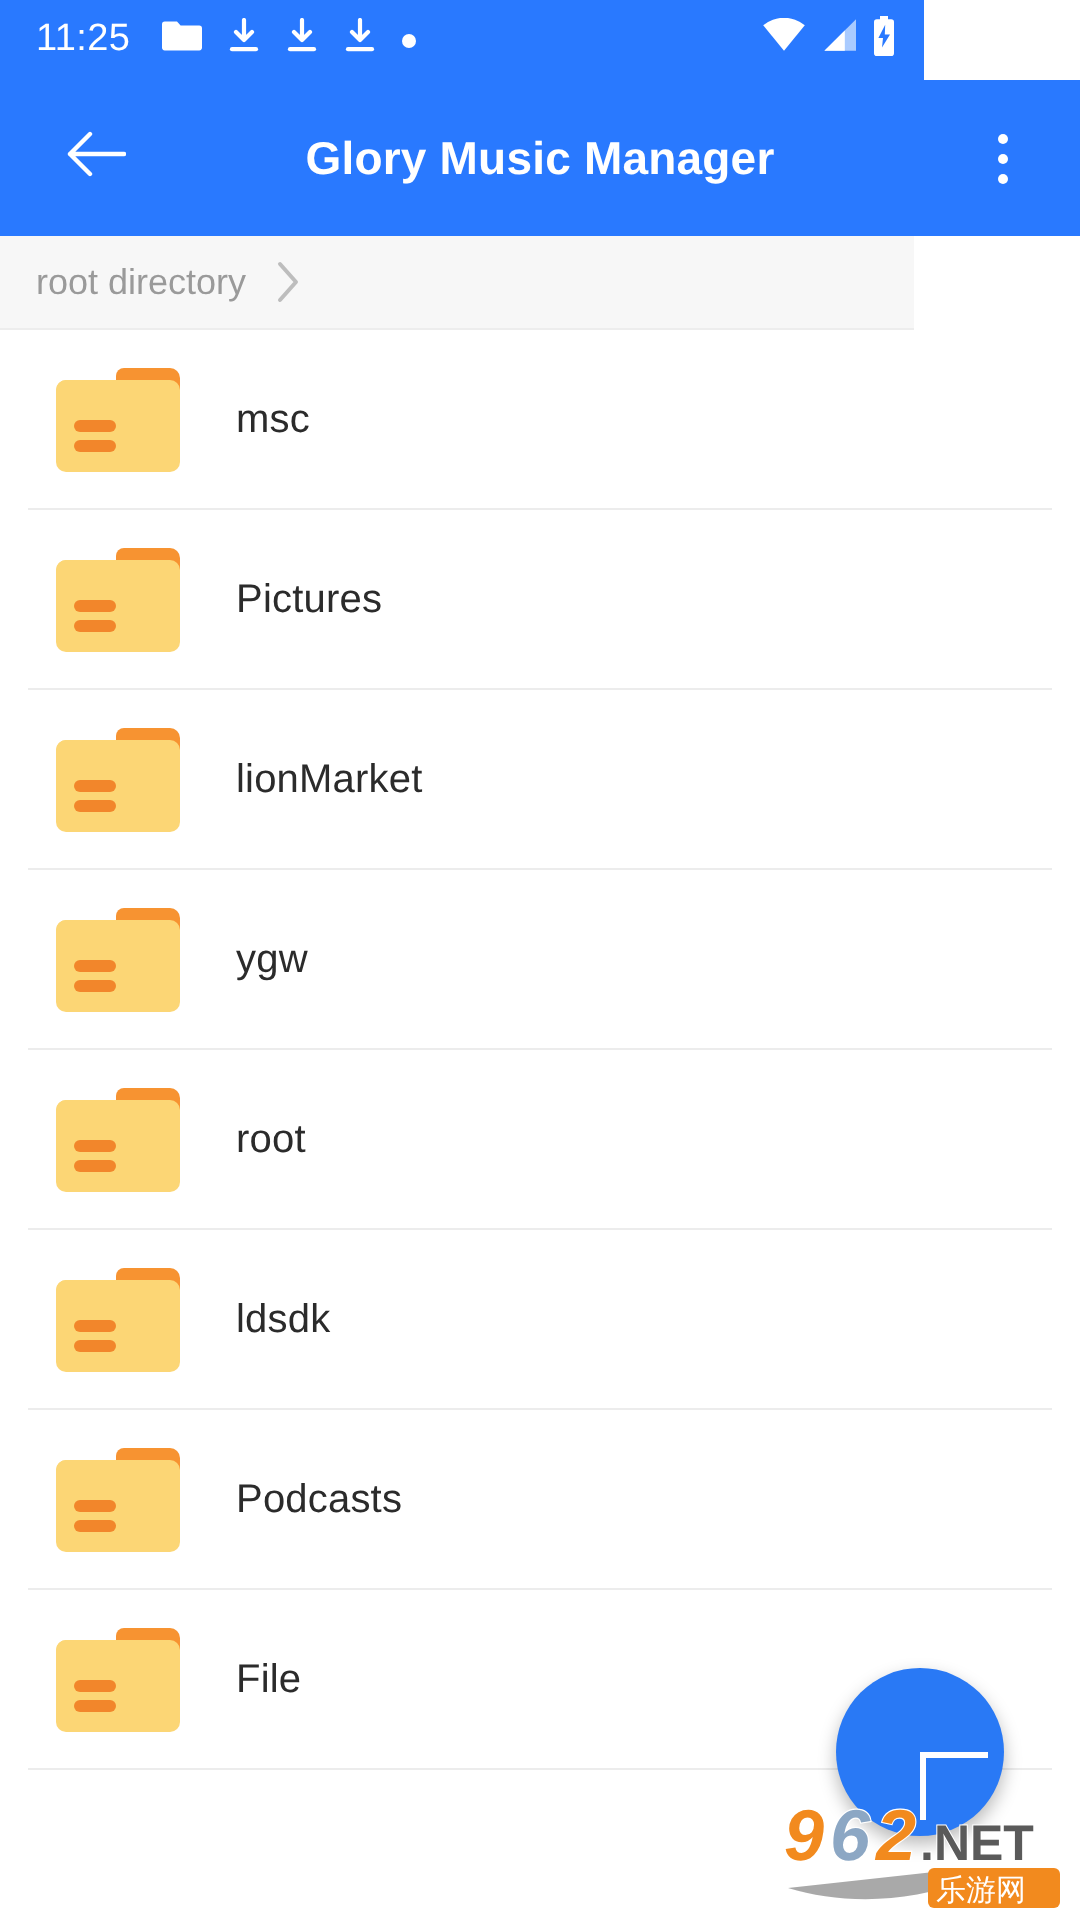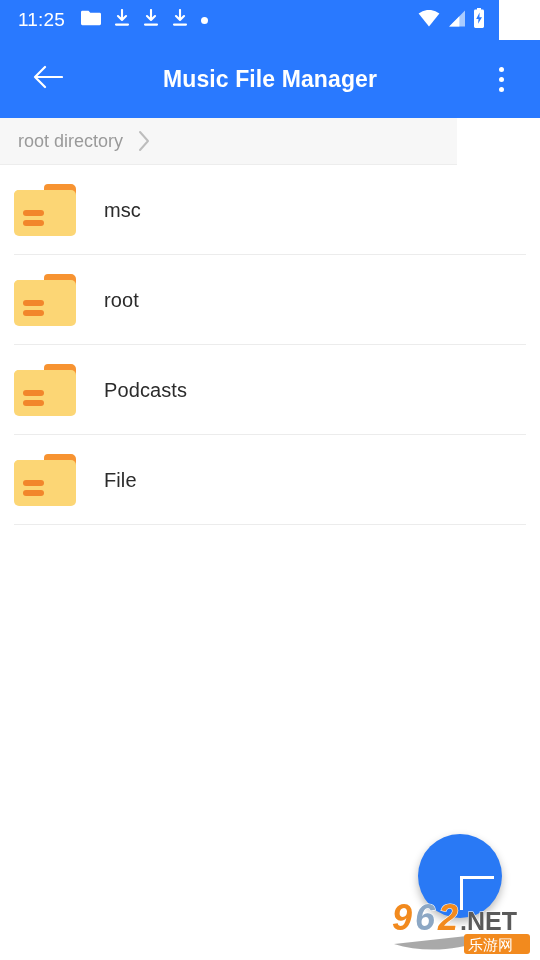--- a/index.html
+++ b/index.html
@@ -7,21 +7,21 @@
   body {
     font-family:"Liberation Sans", sans-serif;
     background:#ffffff;
     overflow:hidden;
     position:relative;
   }
 
   
   .status-bar{
     position:absolute; top:0; left:0;
-    width:499px; height:40px;
+    width:462px; height:40px;
     background:#2979FF;
     display:flex; align-items:center;
     padding:0 14px 0 18px;
   }
   .status-time{
     color:#fff; font-size:19px; letter-spacing:.2px;
     font-family:"Liberation Sans", sans-serif;
   }
   .status-left-icons{ display:flex; align-items:center; gap:13px; margin-left:16px; }
   .status-right{ margin-left:auto; display:flex; align-items:center; gap:7px; }
@@ -71,21 +71,21 @@
   
   .file-list{
     position:absolute; top:165px; left:0;
     width:540px; height:795px;
     overflow:hidden;
   }
   .file-row{
     position:relative;
     height:90px;
     display:flex; align-items:center;
-    padding-left:14px;
+    padding-left:28px;
     cursor:pointer;
     background:#fff;
   }
   .file-row::after{
     content:""; position:absolute; left:14px; right:14px; bottom:0;
     height:1px; background:#ECECEC;
   }
   .folder-icon{
     width:62px; height:52px; position:relative; flex:0 0 auto;
   }
@@ -198,21 +198,21 @@
 
 <div class="app-bar">
   <div class="back-btn">
     <span>
       <svg width="30" height="24" viewBox="0 0 30 24">
         <path d="M29 12H2M12 2 2 12l10 10" stroke="#ffffff" stroke-width="2.2" fill="none" stroke-linecap="round" stroke-linejoin="round"></path>
       </svg>
     </span>
   </div>
 
-  <div class="app-title">Music File Manager</div>
+  <div class="app-title">Glory Music Manager</div>
 
   <div class="menu-btn">
     <span class="menu-dot"></span>
     <span class="menu-dot"></span>
     <span class="menu-dot"></span>
   </div>
 </div>
 
 <div class="breadcrumb-bar">
   <span class="crumb">root directory</span>
@@ -230,35 +230,79 @@
       <span class="notch"></span>
         <span class="tab"></span>
         <span class="tab-fill"></span>
         <span class="body"></span>
       <span class="line l1"></span>
         <span class="line l2"></span>
     </span>
     <span class="file-name">msc</span>
   </div>
 
-
-
+  <div class="file-row">
+    <span class="folder-icon">
+      <span class="notch"></span>
+        <span class="tab"></span>
+        <span class="tab-fill"></span>
+        <span class="body"></span>
+      <span class="line l1"></span>
+        <span class="line l2"></span>
+    </span>
+    <span class="file-name">Pictures</span>
+  </div>
+
+  <div class="file-row">
+    <span class="folder-icon">
+      <span class="notch"></span>
+        <span class="tab"></span>
+        <span class="tab-fill"></span>
+        <span class="body"></span>
+      <span class="line l1"></span>
+        <span class="line l2"></span>
+    </span>
+    <span class="file-name">lionMarket</span>
+  </div>
+
+  <div class="file-row">
+    <span class="folder-icon">
+      <span class="notch"></span>
+        <span class="tab"></span>
+        <span class="tab-fill"></span>
+        <span class="body"></span>
+      <span class="line l1"></span>
+        <span class="line l2"></span>
+    </span>
+    <span class="file-name">ygw</span>
+  </div>
 
   <div class="file-row">
     <span class="folder-icon">
       <span class="notch"></span>
         <span class="tab"></span>
         <span class="tab-fill"></span>
         <span class="body"></span>
       <span class="line l1"></span>
         <span class="line l2"></span>
     </span>
     <span class="file-name">root</span>
   </div>
 
+  <div class="file-row">
+    <span class="folder-icon">
+      <span class="notch"></span>
+        <span class="tab"></span>
+        <span class="tab-fill"></span>
+        <span class="body"></span>
+      <span class="line l1"></span>
+        <span class="line l2"></span>
+    </span>
+    <span class="file-name">ldsdk</span>
+  </div>
 
 
   <div class="file-row">
     <span class="folder-icon">
       <span class="notch"></span>
         <span class="tab"></span>
         <span class="tab-fill"></span>
         <span class="body"></span>
       <span class="line l1"></span>
         <span class="line l2"></span>

